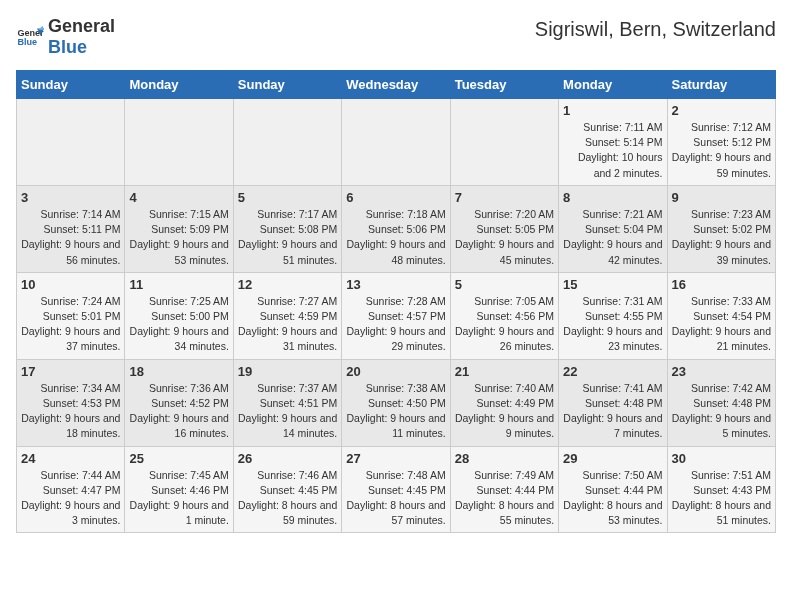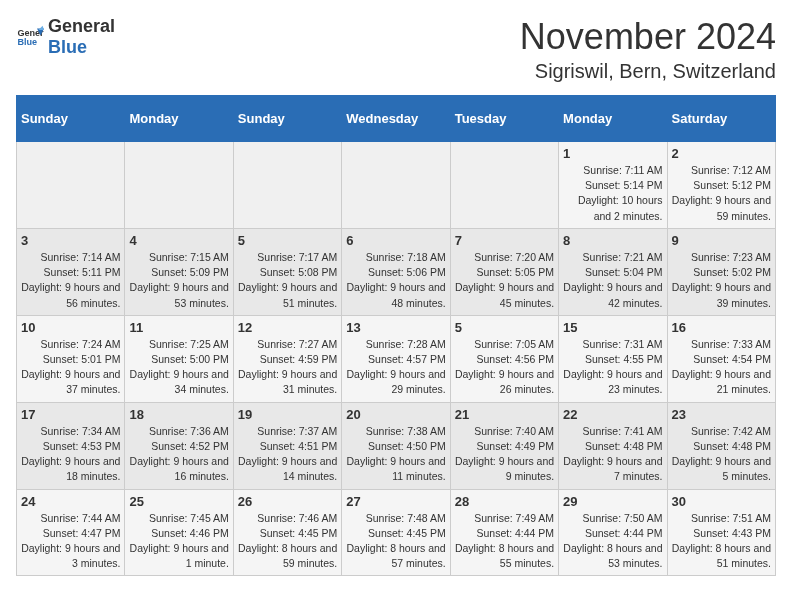--- a/index.html
+++ b/index.html
@@ -39,21 +39,21 @@
       margin-top: 2px;
     }
     .calendar-table {
       width: 100%;
       border-collapse: collapse;
       table-layout: fixed;
     }
     .calendar-table thead th {
       background-color: #2a6db5;
       color: #fff;
-      padding: 15px 4px;
+      padding: 6px 4px;
       font-size: 13px;
       font-weight: bold;
       text-align: left;
       border: 1px solid #2a6db5;
     }
     .calendar-table tbody td {
       border: 1px solid #ccc;
       vertical-align: top;
       padding: 4px 4px 4px 4px;
       font-size: 11px;
@@ -93,21 +93,20 @@
       <text x="2" y="32" font-size="13" font-weight="bold" fill="#2a6db5" font-family="Arial">Blue</text>
       <polygon points="30,8 40,8 35,18" fill="#2a6db5"></polygon>
       <polygon points="32,10 40,10 38,4" fill="#6aade4"></polygon>
     </svg>
     <div>
       <span style="font-size:18px;font-weight:bold;color:#333;">General</span><br>
       <span style="font-size:18px;font-weight:bold;color:#2a6db5;">Blue</span>
     </div>
   </div>
   <div class="title-area">
-    <div class="month-title">November 2024</div>
     <div class="location-title">Sigriswil, Bern, Switzerland</div>
   </div>
 </div>
 
 <table class="calendar-table">
   <thead>
     <tr>
       <th>Sunday</th>
       <th>Monday</th>
       <th>Sunday</th>

